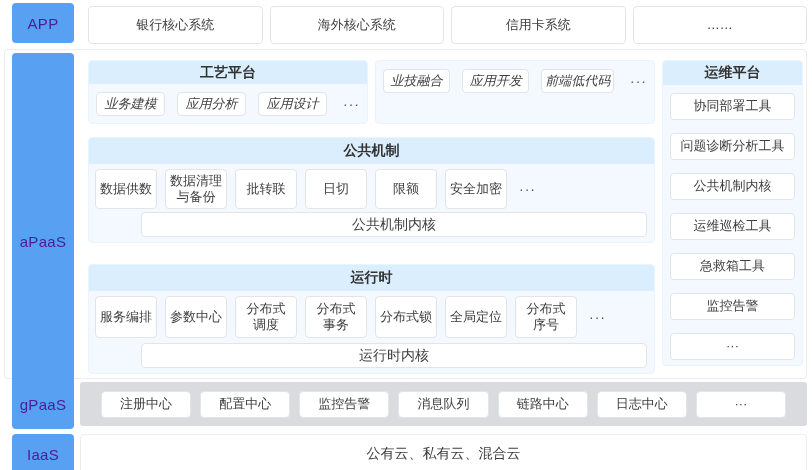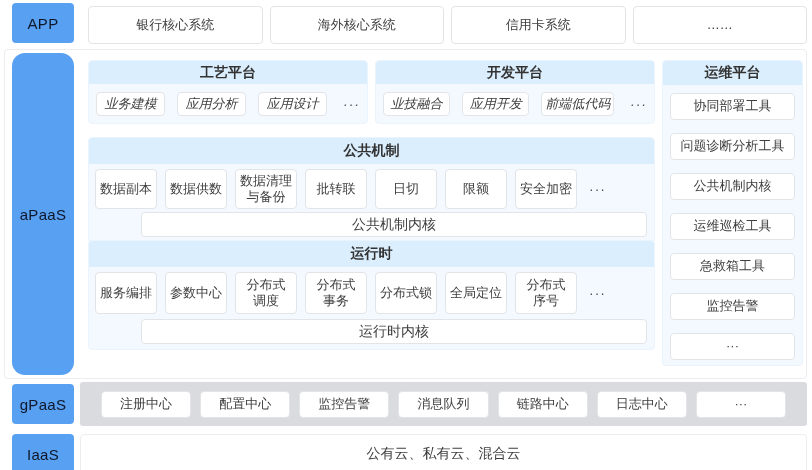--- a/index.html
+++ b/index.html
@@ -6,21 +6,21 @@
   body{
     width:812px;height:470px;position:relative;overflow:hidden;
     background:#ffffff;
     font-family:"Liberation Sans","DejaVu Sans",sans-serif;
     color:#3e3e3e;
   }
   .abs{position:absolute;}
   
   .layer-label{
     position:absolute;left:12px;width:62px;
-    background:#57a0f2;color:#0f172a;border-radius:4px;
+    background:#57a0f2;color:#4c1d95;border-radius:4px;
     display:flex;align-items:center;justify-content:center;
     font-size:15px;letter-spacing:.3px;
   }
   
   .box{
     background:#ffffff;border:1px solid #e2e4e8;border-radius:4px;
     display:flex;align-items:center;justify-content:center;
     font-size:13px;color:#3e3e3e;text-align:center;
     white-space:pre-line;line-height:1.25;box-sizing:border-box;
   }
@@ -84,34 +84,33 @@
 
   <div class="layer-label" style="top:3px;height:40px;">APP</div>
   <div class="abs app-items">
     <div class="box">银行核心系统</div>
     <div class="box">海外核心系统</div>
     <div class="box">信用卡系统</div>
     <div class="box">……</div>
   </div>
 
   <div class="abs apaas-container"></div>
-  <div class="layer-label" style="top:53px;height:322px;border-radius:13px;">aPaaS</div>
+  <div class="layer-label" style="top:53px;height:376px;">aPaaS</div>
 
   <div class="panel" style="left:88px;top:60px;width:280px;height:64px;">
     <div class="panel-header" style="height:23px;">工艺平台</div>
     <div class="hrow small">
       <div class="box">业务建模</div>
       <div class="box">应用分析</div>
       <div class="box">应用设计</div>
       <div class="dots">···</div>
     </div>
   </div>
 
   <div class="panel" style="left:375px;top:60px;width:280px;height:64px;">
-    <div class="panel-header" style="height:23px;">开发平台</div>
     <div class="hrow small">
       <div class="box">业技融合</div>
       <div class="box">应用开发</div>
       <div class="box" style="width:78px;">前端低代码</div>
       <div class="dots">···</div>
     </div>
   </div>
 
   <div class="panel" style="left:662px;top:60px;width:141px;height:306px;">
     <div class="panel-header" style="height:24px;">运维平台</div>
@@ -122,34 +121,33 @@
       <div class="box">运维巡检工具</div>
       <div class="box">急救箱工具</div>
       <div class="box">监控告警</div>
       <div class="box">···</div>
     </div>
   </div>
 
   <div class="panel" style="left:88px;top:137px;width:567px;height:106px;">
     <div class="panel-header" style="height:26px;">公共机制</div>
     <div class="hrow wide">
-      <div class="box">数据副本</div>
       <div class="box">数据供数</div>
       <div class="box">数据清理
 与备份</div>
       <div class="box">批转联</div>
       <div class="box">日切</div>
       <div class="box">限额</div>
       <div class="box">安全加密</div>
       <div class="dots">···</div>
     </div>
     <div class="kernel">公共机制内核</div>
   </div>
 
-  <div class="panel" style="left:88px;top:240px;width:567px;height:110px;">
+  <div class="panel" style="left:88px;top:264px;width:567px;height:110px;">
     <div class="panel-header" style="height:26px;">运行时</div>
     <div class="hrow wide" style="height:42px;">
       <div class="box">服务编排</div>
       <div class="box">参数中心</div>
       <div class="box">分布式
 调度</div>
       <div class="box">分布式
 事务</div>
       <div class="box">分布式锁</div>
       <div class="box">全局定位</div>

